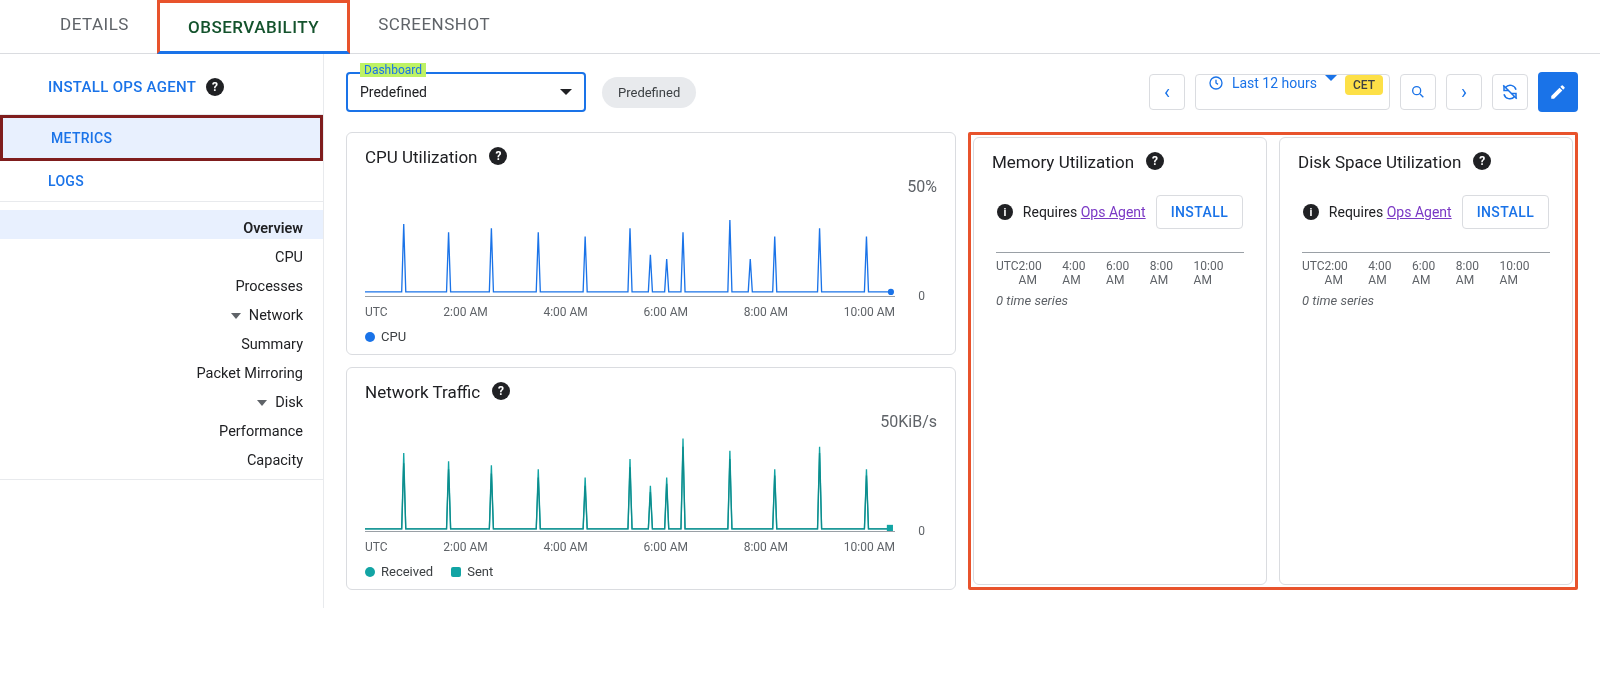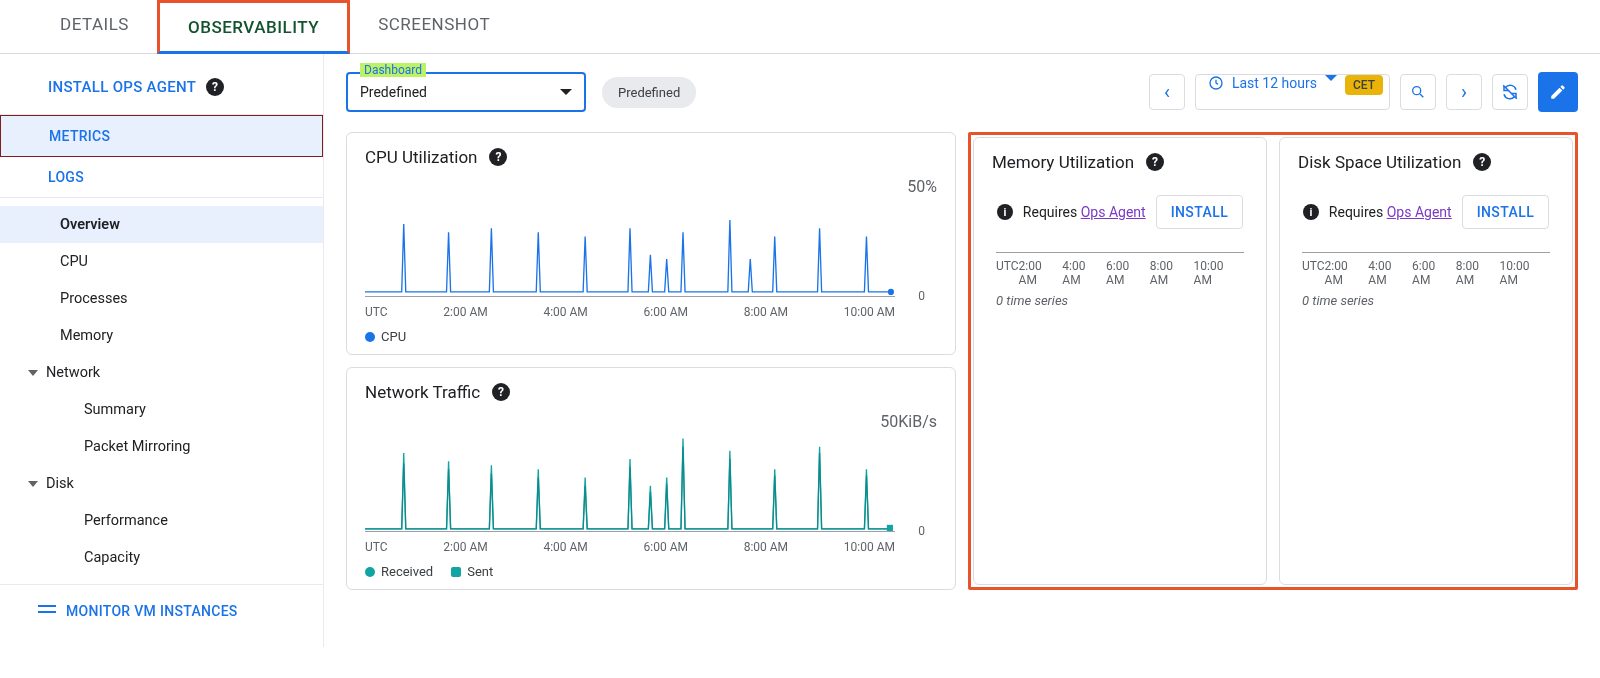--- a/index.html
+++ b/index.html
@@ -10,50 +10,50 @@
 .tab.active { color: #14532d; border: 3px solid #e8532c; border-bottom: 3px solid #1a73e8; margin-bottom: -1px; font-weight: 500; position: relative; }
 .tab.active::after { content: ""; position: absolute; left: 0; right: 0; bottom: -3px; height: 3px; background: #1a73e8; }
 
 .layout { display: flex; }
 .sidebar { width: 324px; padding: 10px 0 10px 0; border-right: 1px solid #e8eaed; }
 .install-agent { display: flex; align-items: center; gap: 10px; padding: 14px 20px 14px 48px; color: #1a73e8; font-weight: 500; font-size: 15px; letter-spacing: 0.3px; }
 .help-circle { width: 18px; height: 18px; border-radius: 50%; background: #202124; color: #fff; display: inline-flex; align-items: center; justify-content: center; font-size: 12px; font-weight: bold; }
 
 .side-section { border-top: 1px solid #e8eaed; border-bottom: 1px solid #e8eaed; margin-top: 4px; }
 .side-item { padding: 12px 20px 12px 48px; color: #1a73e8; font-weight: 500; letter-spacing: 0.3px; cursor: pointer; }
-.side-item.selected { background: #e8f0fe; border: 1px solid #7f1d1d; }
+.side-item.selected { background: #e8f0fe; border: 3px solid #7f1d1d; }
 
 .tree { padding: 8px 0; border-bottom: 1px solid #e8eaed; }
-.tree-row { display: flex; align-items: center; padding: 10px 20px 10px 28px; cursor: pointer; font-size: 14.5px; color: #202124; }
+.tree-row { display: flex; align-items: center; padding: 10px 20px 2px 28px; cursor: pointer; font-size: 14.5px; color: #202124; justify-content: flex-end; }
 .tree-row.leaf { padding-left: 60px; }
 .tree-row.sub { padding-left: 84px; }
 .tree-row.active { background: #e8f0fe; font-weight: 600; }
 .tri { width: 0; height: 0; border-left: 5px solid transparent; border-right: 5px solid transparent; border-top: 6px solid #5f6368; margin-right: 8px; }
 
 .monitor-link { display: flex; align-items: center; gap: 10px; padding: 18px 20px 18px 38px; color: #1a73e8; font-weight: 500; letter-spacing: 0.3px; cursor: pointer; }
 .mon-icon { width: 18px; height: 12px; background: linear-gradient(#1a73e8 50%, transparent 50%) 0 0/100% 4px no-repeat, linear-gradient(#1a73e8 50%, transparent 50%) 0 6px/100% 4px no-repeat; position: relative; }
 
 .main { flex: 1; padding: 18px 22px; }
 .toolbar { display: flex; align-items: center; gap: 16px; }
 .dash-wrap { position: relative; width: 240px; }
 .dash-label { position: absolute; top: -9px; left: 14px; background: #bef264; padding: 0 4px; font-size: 12px; color: #1a73e8; }
 .dash-select { width: 100%; height: 40px; border: 2px solid #1a73e8; border-radius: 4px; padding: 0 12px; display: flex; align-items: center; justify-content: space-between; cursor: pointer; }
 .down-tri { width: 0; height: 0; border-left: 6px solid transparent; border-right: 6px solid transparent; border-top: 6px solid #202124; }
 .chip { background: #e8eaed; border-radius: 16px; padding: 8px 16px; font-size: 13px; color: #3c4043; }
 
 .time-controls { margin-left: auto; display: flex; align-items: center; gap: 10px; }
 .btn-sq { width: 36px; height: 36px; border: 1px solid #dadce0; border-radius: 4px; display: flex; align-items: center; justify-content: center; cursor: pointer; background: #fff; color: #1a73e8; }
 .time-range { height: 36px; border: 1px solid #dadce0; border-radius: 4px; display: flex; align-items: flex-start; padding: 0 6px 0 12px; gap: 8px; color: #1a73e8; cursor: pointer; }
-.tz-chip { background: #eab308; border-radius: 4px; padding: 3px 8px; font-size: 12px; color: #3c4043; font-weight: 500; }
+.tz-chip { background: #fde047; border-radius: 4px; padding: 3px 8px; font-size: 12px; color: #3c4043; font-weight: 500; }
 .chev { font-size: 20px; line-height: 1; }
 .btn-primary { width: 40px; height: 40px; background: #1a73e8; border-radius: 4px; display: flex; align-items: center; justify-content: center; color: #fff; cursor: pointer; }
 
 .charts { display: grid; grid-template-columns: 1fr 1fr; gap: 12px; margin-top: 20px; }
 .card { border: 1px solid #dadce0; border-radius: 6px; padding: 14px 18px 10px; }
-.card-title { display: flex; align-items: center; gap: 12px; font-size: 17px; font-weight: 400; color: #202124; }
+.card-title { display: flex; align-items: flex-start; gap: 12px; font-size: 17px; font-weight: 400; color: #202124; }
 .plot { position: relative; height: 150px; margin-top: 10px; }
 .plot-canvas { position: absolute; left: 0; right: 42px; top: 6px; bottom: 30px; border-bottom: 1px solid #9aa0a6; }
 .y-top { position: absolute; right: 0; top: 0; font-size: 16px; color: #5f6368; }
 .y-bot { position: absolute; right: 12px; bottom: 24px; font-size: 12px; color: #5f6368; }
 .x-ticks { position: absolute; left: 0; right: 42px; bottom: 8px; display: flex; justify-content: space-between; font-size: 12px; color: #5f6368; }
 .legend { display: flex; gap: 18px; font-size: 13px; color: #3c4043; padding-top: 2px; }
 .legend span { display: flex; align-items: center; gap: 6px; }
 .swatch { width: 10px; height: 10px; border-radius: 50%; }
 .swatch.sq { border-radius: 2px; }
 svg .cpu-line { fill: none; stroke: #1a73e8; stroke-width: 1.3; }
@@ -90,47 +90,40 @@
     <div class="tree">
       <div class="tree-row leaf active">
           <span>Overview</span>
         </div>
       <div class="tree-row leaf">
           <span>CPU</span>
         </div>
       <div class="tree-row leaf">
           <span>Processes</span>
         </div>
-      <div class="tree-row leaf">
-          <span>Memory</span>
-        </div>
       <div class="tree-row">
           <span class="tri"></span>
           <span>Network</span>
         </div>
       <div class="tree-row sub">
           <span>Summary</span>
         </div>
       <div class="tree-row sub">
           <span>Packet Mirroring</span>
         </div>
       <div class="tree-row">
           <span class="tri"></span>
           <span>Disk</span>
         </div>
       <div class="tree-row sub">
           <span>Performance</span>
         </div>
       <div class="tree-row sub">
           <span>Capacity</span>
         </div>
-    </div>
-    <div class="monitor-link">
-      <span class="mon-icon"></span>
-      <span>MONITOR VM INSTANCES</span>
     </div>
   </div>
 
   <div class="main">
     <div class="toolbar">
       <div class="dash-wrap">
         <span class="dash-label">Dashboard</span>
         <div class="dash-select">
           <span>Predefined</span>
           <span class="down-tri"></span>

